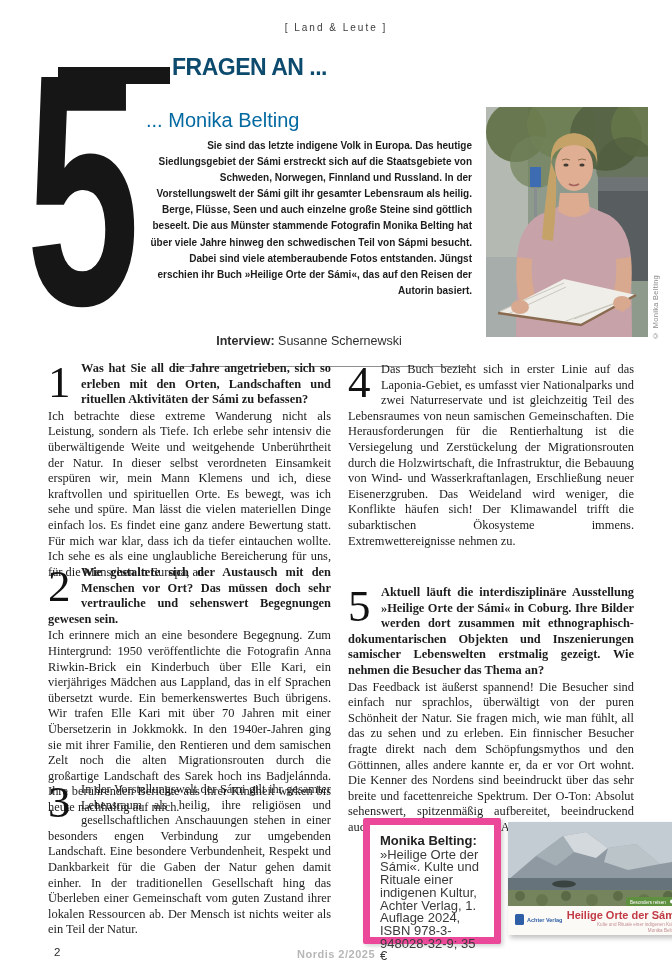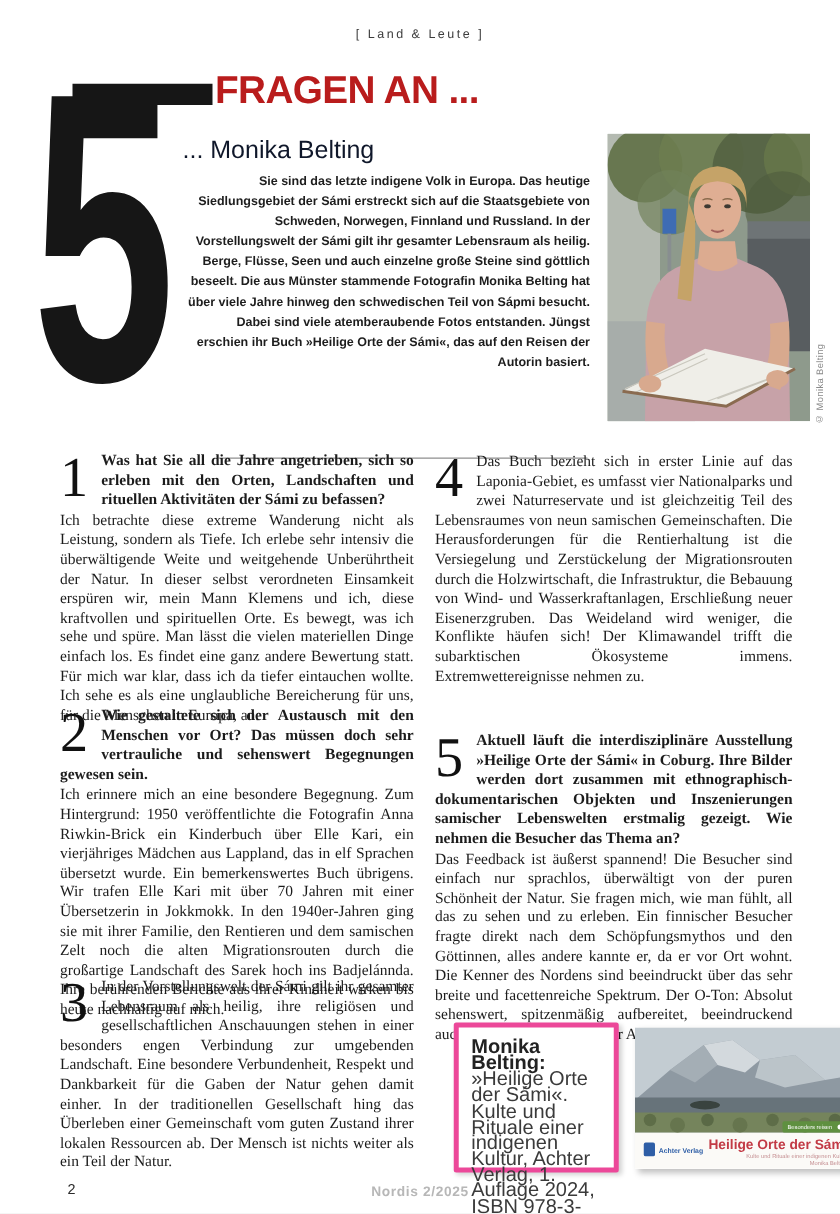--- a/index.html
+++ b/index.html
@@ -16,23 +16,23 @@
   }
 
   .big-five { top:52px; left:18px; }
   .big-five text {
     font-family:"Liberation Sans", sans-serif; font-weight:700; fill:#161616;
   }
   .title-bar { top:67px; left:58px; width:112px; height:17px; background:#161616; }
 
   .page-title {
     top:54px; left:172px; margin:0;
-    font-size:31px; font-weight:700; color:#b91c1c; letter-spacing:-0.5px;
-  }
-  .subtitle { top:109px; left:146px; font-size:20px; color:#0f172a; }
+    font-size:23px; font-weight:700; color:#0c4a6e; letter-spacing:-0.5px;
+  }
+  .subtitle { top:109px; left:146px; font-size:20px; color:#0369a1; }
 
   .intro {
     top:138px; left:146px; width:326px; margin:0;
     font-size:10px; line-height:16.1px; font-weight:700;
     text-align:right; color:#1d1d1d;
   }
 
   .portrait { top:107px; left:486px; width:162px; height:230px; }
   .photo-credit {
     top:250px; left:651px; height:90px;
@@ -60,24 +60,24 @@
   .qa .answer { margin-top:1px; }
 
   .q1 { top:361px; left:48px;  width:283px; }
   .q2 { top:565px; left:48px;  width:283px; }
   .q3 { top:781px; left:48px;  width:283px; }
   .q4 { top:361px; left:348px; width:286px; }
   .q5 { top:585px; left:348px; width:286px; }
 
   .book-box {
     top:818px; left:363px; width:104px; height:92px;
-    background:#fff; border:4px solid #ec4899; border-radius:2px;
+    background:#fff; border:7px solid #ec4899; border-radius:2px;
     box-shadow:2px 2px 4px rgba(0,0,0,0.18);
     padding:10px 10px;
-    font-size:16px; line-height:12.7px; color:#3a3a3a;
+    font-size:13px; line-height:12.7px; color:#3a3a3a;
   }
   .book-box .book-author { font-weight:700; color:#222; margin-bottom:1px; }
 
   .book-cover {
     top:822px; left:508px; width:176px; height:113px;
     box-shadow:2px 3px 5px rgba(0,0,0,0.25);
   }
   .book-cover svg text { font-family:"Liberation Sans", sans-serif; }
 
   .footer-pagenum { top:946px; left:54px; font-size:11.5px; color:#2b2b2b; }
@@ -132,20 +132,24 @@
       <path d="M83,77 Q88,80 93,77" stroke="#a4605a" stroke-width="1.6" fill="none"></path>
       <path d="M12,206 L78,172 L150,188 L95,218 Z" fill="#efeee8"></path>
       <path d="M14,204 L78,176 M20,208 L80,180 M88,212 L146,190 M80,214 L140,192" stroke="#c9c7bd" stroke-width="1" fill="none"></path>
       <path d="M12,206 L95,218 L150,188" stroke="#8a6b50" stroke-width="2.5" fill="none"></path>
       <ellipse cx="34" cy="200" rx="9" ry="7" fill="#d8a98e"></ellipse>
       <ellipse cx="136" cy="196" rx="9" ry="7" fill="#d8a98e"></ellipse>
     </svg>
   </div>
   <div class="abs photo-credit">© Monika Belting</div>
 
+  <div class="abs interview-line">
+    <span class="lab">Interview:</span>
+    <span>Susanne Schernewski</span>
+  </div>
   <div class="abs divider"></div>
 
   <section class="abs qa q1">
     <div class="qnum">1</div>
     <div class="qtext">Was hat Sie all die Jahre angetrieben, sich so erleben mit den Orten, Landschaften und rituellen Aktivitäten der Sámi zu befassen?</div>
     <div class="answer">Ich betrachte diese extreme Wanderung nicht als Leistung, sondern als Tiefe. Ich erlebe sehr intensiv die überwältigende Weite und weitgehende Unberührtheit der Natur. In dieser selbst verordneten Einsamkeit erspüren wir, mein Mann Klemens und ich, diese kraftvollen und spirituellen Orte. Es bewegt, was ich sehe und spüre. Man lässt die vielen materiellen Dinge einfach los. Es findet eine ganz andere Bewertung statt. Für mich war klar, dass ich da tiefer eintauchen wollte. Ich sehe es als eine unglaubliche Bereicherung für uns, für die Menschen in Europa, an.</div>
   </section>
 
   <section class="abs qa q2">
     <div class="qnum">2</div>

